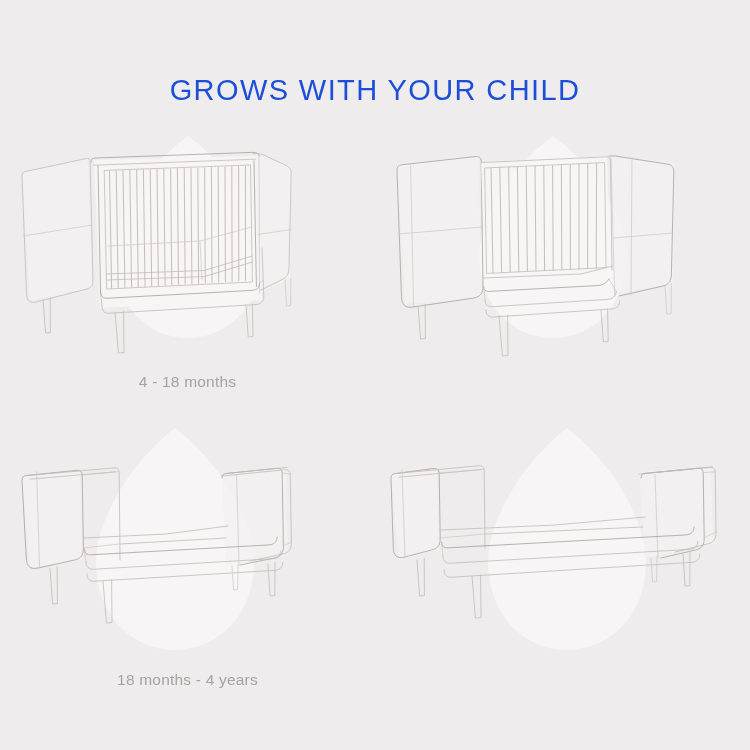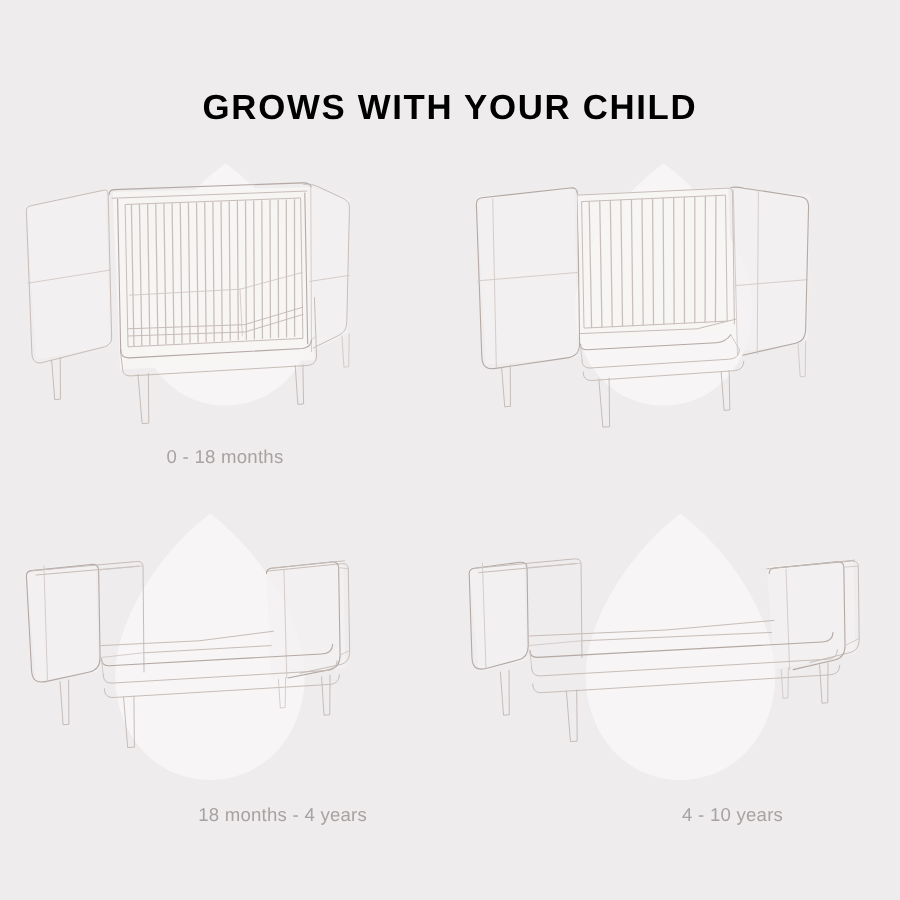--- a/index.html
+++ b/index.html
@@ -23,22 +23,22 @@
 
   
   .title {
     position: absolute;
     top: 74px;
     left: 0;
     width: 750px;
     text-align: center;
     font-size: 29px;
     letter-spacing: 1.4px;
-    color: #000000;
-    font-weight: 700;
+    color: #1d4ed8;
+    font-weight: 400;
     white-space: nowrap;
   }
 
   
   .grid {
     position: absolute;
     top: 128px;
     left: 0;
     width: 750px;
     height: 600px;
@@ -68,21 +68,21 @@
     position: absolute;
     left: 0;
     top: 245px;
     width: 375px;
     text-align: center;
     font-size: 15.5px;
     color: #a8a2a1;
     letter-spacing: 0.2px;
     white-space: nowrap;
   }
-  .stage-row2 .caption { top: 253px; margin-left: 48px; }
+  .stage-row2 .caption { top: 253px; }
 
   
   .ln {
     fill: none;
     stroke: #b3a8a4;
     stroke-width: 0.9;
     stroke-linejoin: round;
     stroke-linecap: round;
   }
   .ln-soft {
@@ -190,21 +190,21 @@
           <path class="ln-light" d="M259.6 155 L263.6 152"></path>
 
           <g>
             <path class="ln-soft" d="M43 172 L45.6 205 L50.4 204.6 L50.2 170"></path>
             <path class="ln-soft" d="M115 184 L118.4 225 L124 224.6 L123.6 183.2"></path>
             <path class="ln-soft" d="M246 176.6 L248.2 209 L253 208.6 L252.4 176"></path>
             <path class="ln-light" d="M285 152 L286.6 178 L290.6 177.6 L291 150.5"></path>
           </g>
         </svg>
       </div>
-      <div class="caption">0 - 18 months</div>
+      <div class="caption">4 - 18 months</div>
     </div>
 
     <div class="stage stage-row1">
       <div class="stage-art">
         <svg viewBox="0 0 375 240" xmlns="http://www.w3.org/2000/svg">
           <path class="blob" d="M178 8 C222 40 252 92 252 128 C252 176 219 210 178 210 C137 210 104 176 104 128 C104 92 134 40 178 8 Z"></path>
 
           <path class="panelfill" d="M22 36 L104 28 L106 170 L30 176 Z"></path>
           <path class="ln" d="M22 42 C22 38.6 23.4 37.2 26.6 36.8 L100 28.6 C104 28.2 106 29.6 106.2 33.4 L108 158 C108.1 165 105.6 168.6 99 170 L38 179 C30 180.2 26.8 177 26.5 169 Z"></path>
           <path class="ln-light" d="M23.2 106 L107 99"></path>
@@ -326,17 +326,16 @@
           <path class="ln-soft" d="M69 152 C69 157 71.6 159.6 77.2 159.2 L316 144.4 C322 144 324.6 141.4 324.8 136.4"></path>
 
           <g>
             <path class="ln-soft" d="M42 142 L44.6 178 L49.4 177.6 L49.2 140.6"></path>
             <path class="ln-soft" d="M97 158 L100.4 200 L106 199.6 L105.6 157"></path>
             <path class="ln-soft" d="M308 136 L310 168 L314.8 167.6 L315 134.6"></path>
             <path class="ln-light" d="M276 140 L277.6 164 L281.6 163.6 L282 138.6"></path>
           </g>
         </svg>
       </div>
-      <div class="caption">4 - 10 years</div>
     </div>
 
   </div>
 </div>
 
 </body></html>

